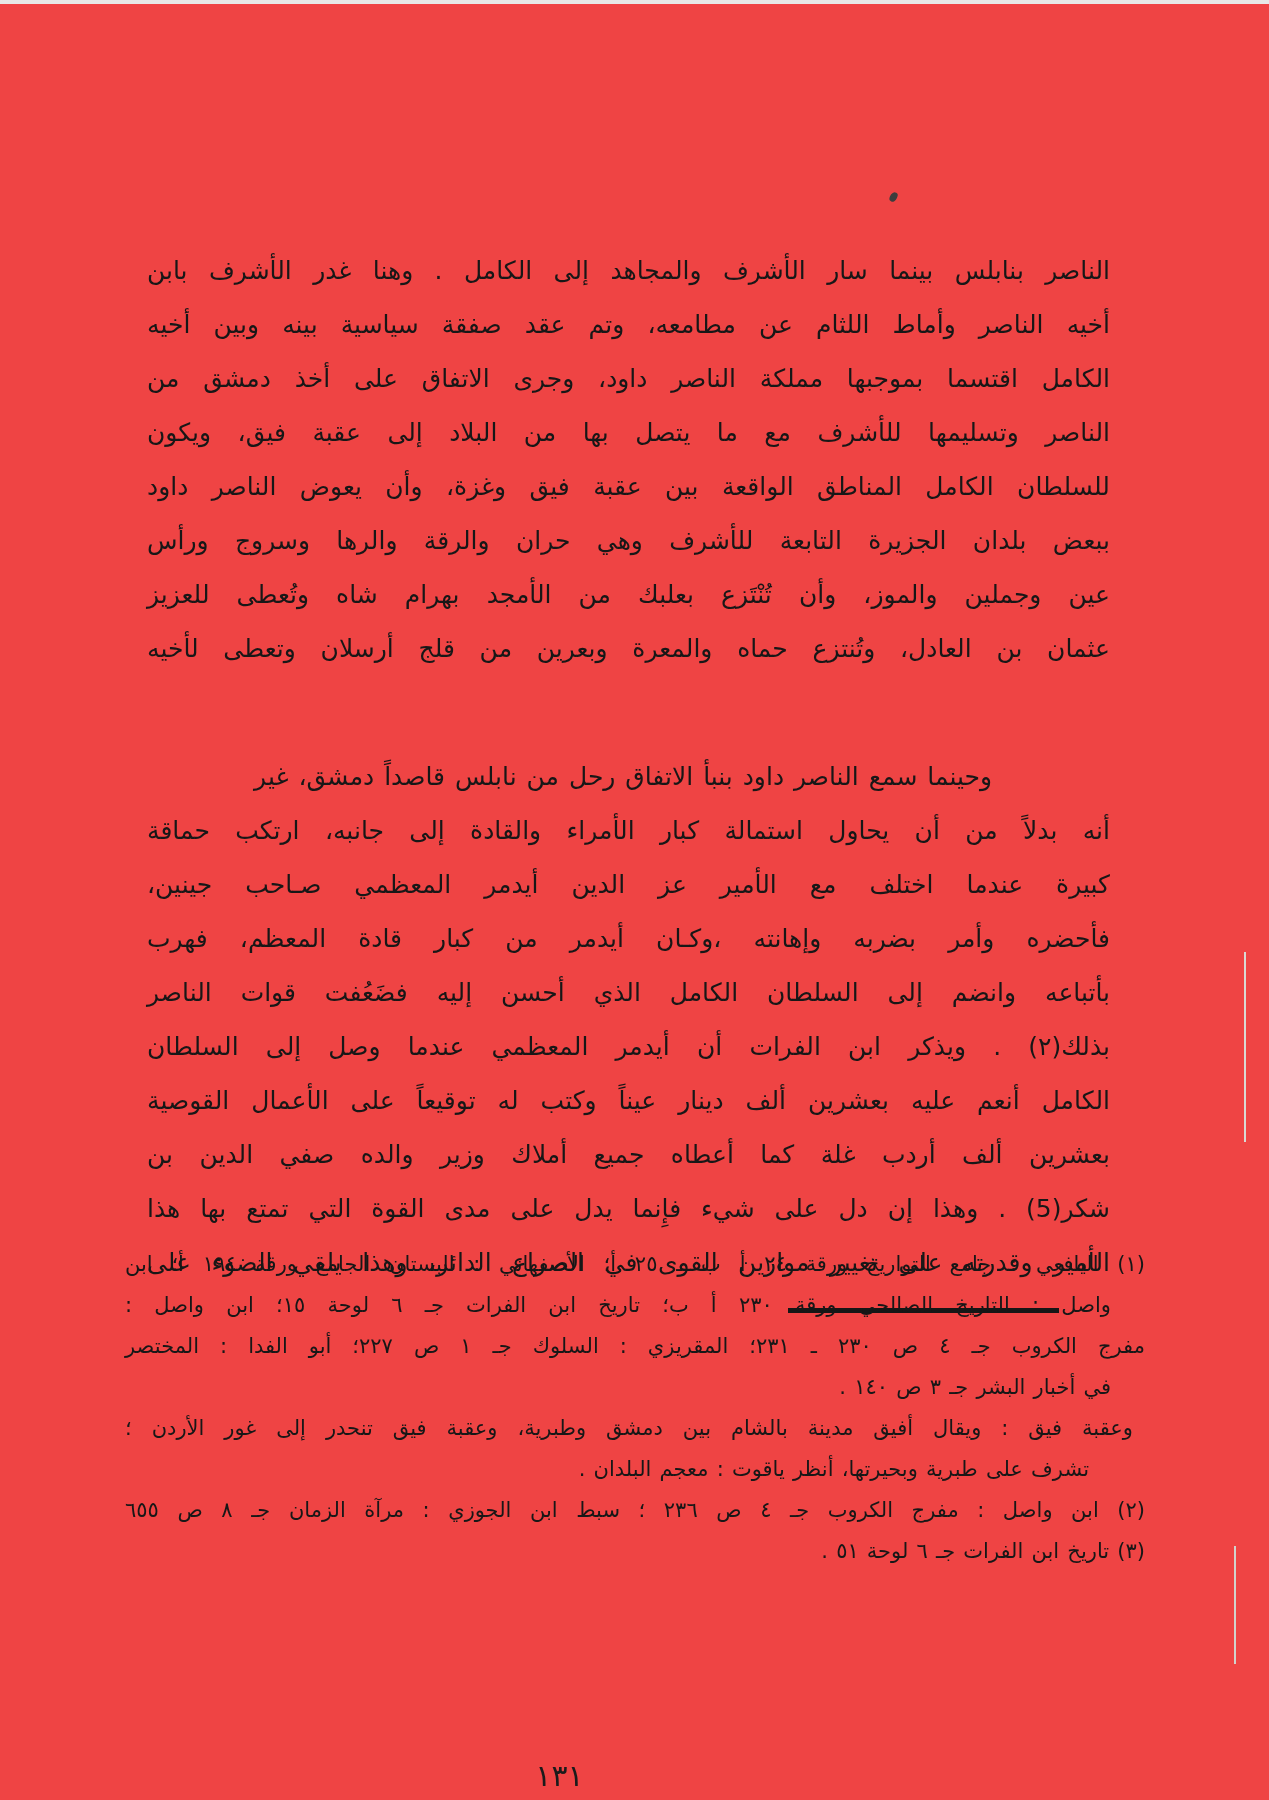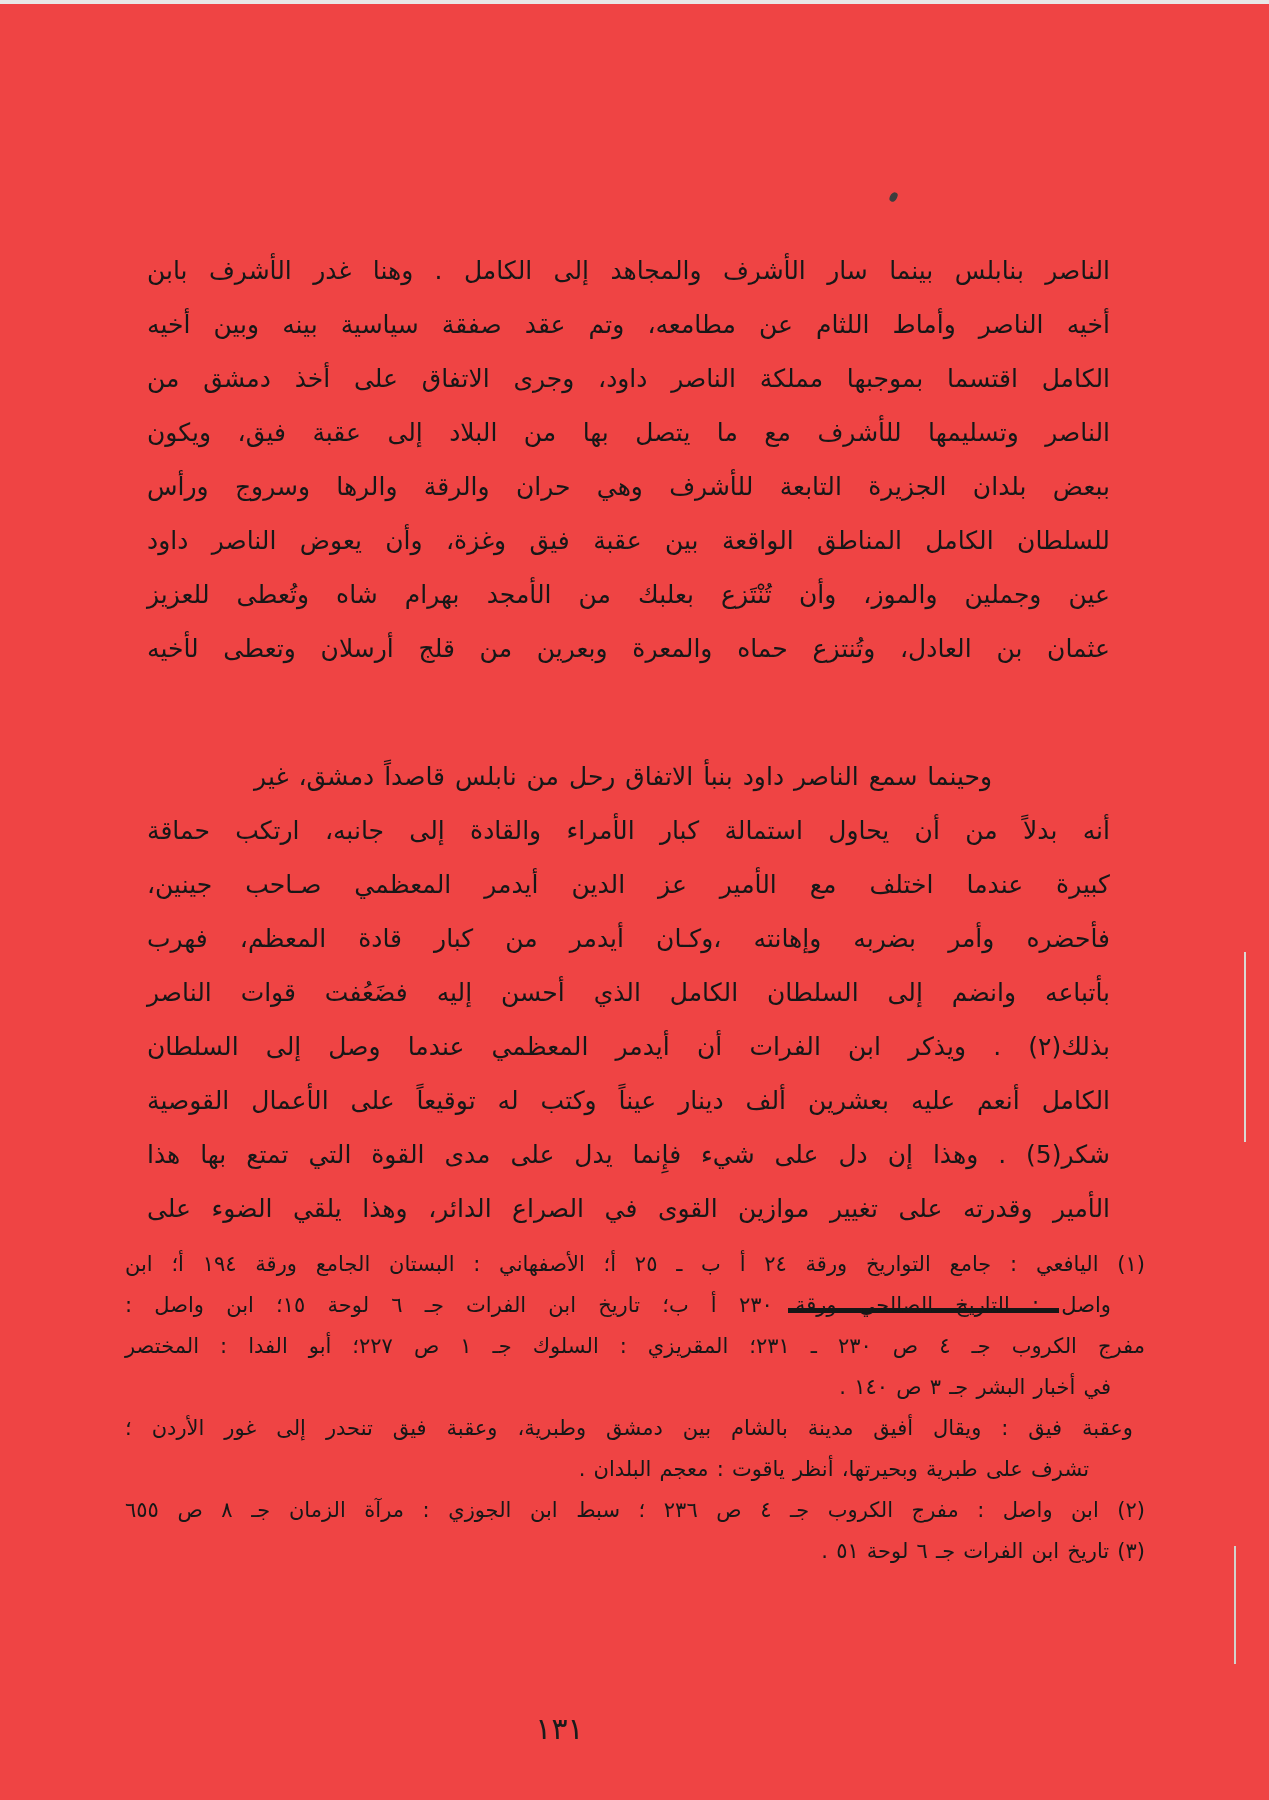--- a/index.html
+++ b/index.html
@@ -37,21 +37,21 @@
   .fline{
     height:41px;line-height:41px;
     font-size:21px;
     word-spacing:1.5px;
   }
   .f-ind-sm{padding-right:12px;}
   .f-ind-md{padding-right:34px;}
   .f-ind-lg{padding-right:56px;}
   
   .pagenum{
-    position:absolute;top:1705px;left:500px;width:145px;
+    position:absolute;top:1752px;left:500px;width:145px;
     text-align:center;font-size:30px;line-height:40px;
     color:#1b1b1b;letter-spacing:2px;
   }
   
   .speck{
     position:absolute;left:903px;top:188px;width:7px;height:10px;
     background:#3d3d3d;border-radius:60% 40% 55% 45%;
     transform:rotate(24deg);
   }
   .edge-a{position:absolute;left:1257px;top:948px;width:2px;height:190px;background:#d9d9d4;}
@@ -62,34 +62,35 @@
 
 <div class="page">
 
   <div class="speck"></div>
 
   <section class="para p1">
     <div class="bline just">الناصر بنابلس بينما سار الأشرف والمجاهد إلى الكامل . وهنا غدر الأشرف بابن</div>
     <div class="bline just">أخيه الناصر وأماط اللثام عن مطامعه، وتم عقد صفقة سياسية بينه وبين أخيه</div>
     <div class="bline just">الكامل اقتسما بموجبها مملكة الناصر داود، وجرى الاتفاق على أخذ دمشق من</div>
     <div class="bline just">الناصر وتسليمها للأشرف مع ما يتصل بها من البلاد إلى عقبة فيق، ويكون</div>
+    <div class="bline just">للسلطان الكامل المناطق الواقعة بين عقبة فيق وغزة، وأن يعوض الناصر داود</div>
     <div class="bline just">ببعض بلدان الجزيرة التابعة للأشرف وهي حران والرقة والرها وسروج ورأس</div>
-    <div class="bline just">للسلطان الكامل المناطق الواقعة بين عقبة فيق وغزة، وأن يعوض الناصر داود</div>
     <div class="bline just">عين وجملين والموز، وأن تُنْتَزع بعلبك من الأمجد بهرام شاه وتُعطى للعزيز</div>
     <div class="bline just">عثمان بن العادل، وتُنتزع حماه والمعرة وبعرين من قلج أرسلان وتعطى لأخيه</div>
   </section>
 
   <section class="para p2">
     <div class="bline p2-first">وحينما سمع الناصر داود بنبأ الاتفاق رحل من نابلس قاصداً دمشق، غير</div>
     <div class="bline just">أنه بدلاً من أن يحاول استمالة كبار الأمراء والقادة إلى جانبه، ارتكب حماقة</div>
     <div class="bline just">كبيرة عندما اختلف مع الأمير عز الدين أيدمر المعظمي صـاحب جينين،</div>
     <div class="bline just">فأحضره وأمر بضربه وإهانته ،وكـان أيدمر من كبار قادة المعظم، فهرب</div>
     <div class="bline just">بأتباعه وانضم إلى السلطان الكامل الذي أحسن إليه فضَعُفت قوات الناصر</div>
     <div class="bline just">بذلك(٢) . ويذكر ابن الفرات أن أيدمر المعظمي عندما وصل إلى السلطان</div>
     <div class="bline just">الكامل أنعم عليه بعشرين ألف دينار عيناً وكتب له توقيعاً على الأعمال القوصية</div>
+    <div class="bline just">بعشرين ألف أردب غلة كما أعطاه جميع أملاك وزير والده صفي الدين بن</div>
     <div class="bline just">شكر(5) . وهذا إن دل على شيء فإِنما يدل على مدى القوة التي تمتع بها هذا</div>
     <div class="bline just">الأمير وقدرته على تغيير موازين القوى في الصراع الدائر، وهذا يلقي الضوء على</div>
   </section>
 
   <div class="fnrule"></div>
 
   <section class="footnotes">
     <div class="fline just">(١) اليافعي : جامع التواريخ ورقة ٢٤ أ ب ـ ٢٥ أ؛ الأصفهاني : البستان الجامع ورقة ١٩٤ أ؛ ابن</div>
     <div class="fline just f-ind-md">واصل : التاريخ الصالحي ورقة ٢٣٠ أ ب؛ تاريخ ابن الفرات جـ ٦ لوحة ١٥؛ ابن واصل :</div>
     <div class="fline just">مفرج الكروب جـ ٤ ص ٢٣٠ ـ ٢٣١؛ المقريزي : السلوك جـ ١ ص ٢٢٧؛ أبو الفدا : المختصر</div>

